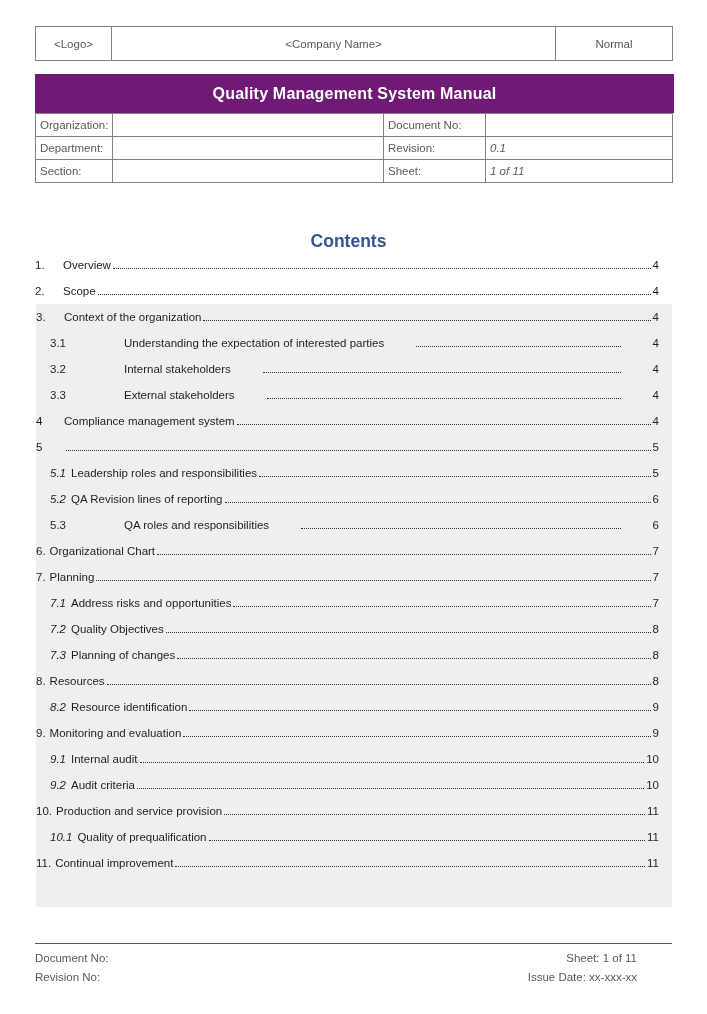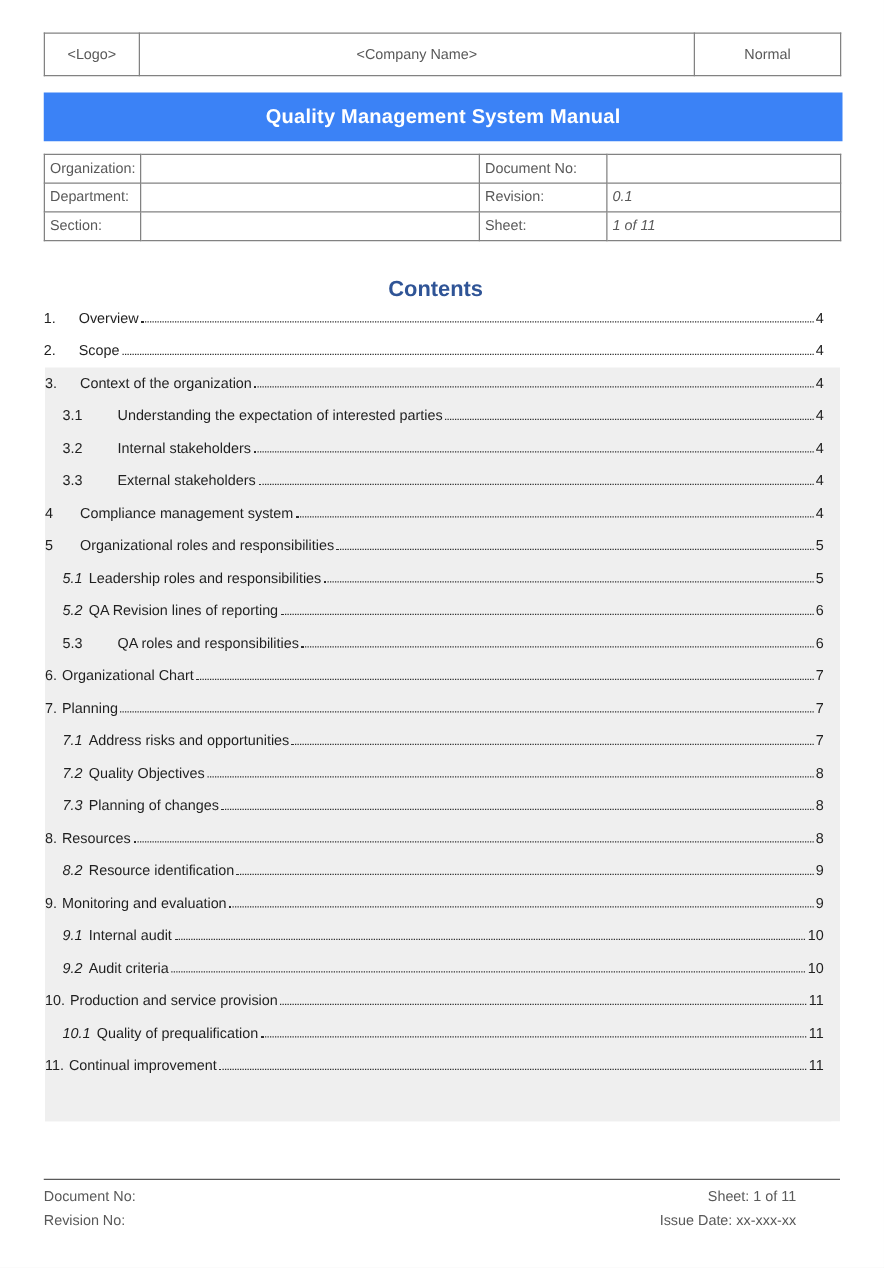--- a/index.html
+++ b/index.html
@@ -22,60 +22,60 @@
     font-size: 11.5px; color: #595959;
   }
   .hdr-logo { width: 76px; }
   .hdr-company { width: 444px; }
   .hdr-type { width: 117px; margin-top: 48px; }
 
   
   .banner {
     margin-top: 13px;
     width: 639px; height: 39px;
-    background: #3b82f6;
+    background: #701a75;
     display: flex; align-items: center; justify-content: center;
   }
   .banner span {
     color: #ffffff; font-weight: bold; font-size: 16px; letter-spacing: 0.2px;
   }
 
   
-  .info-table { margin-top: 10px; width: 637px; border-collapse: collapse; table-layout: fixed; }
+  .info-table { width: 637px; border-collapse: collapse; table-layout: fixed; }
   .info-table td {
     border: 1px solid #828282;
     height: 23px;
     font-size: 11.5px; color: #595959;
     padding: 0 0 0 4px; vertical-align: middle;
   }
   .col-l1 { width: 77px; }
   .col-v1 { width: 271px; }
   .col-l2 { width: 102px; }
   .col-v2 { width: 187px; }
   .info-table td.val { color: #595959; font-style: italic; }
 
   
   .contents-heading {
-    margin-top: 28px;
+    margin-top: 48px;
     height: 21px; line-height: 21px;
     text-align: center;
     font-size: 17.5px; font-weight: bold;
     color: #2F5496;
   }
 
   
   .toc { margin-top: 0; width: 637px; font-size: 11.5px; color: #1f1f1f; }
   .toc-row {
     display: flex; align-items: baseline;
     height: 26px; line-height: 26px;
     padding-right: 13px;
   }
   .toc-num { flex: 0 0 auto; white-space: pre; }
   .l1-tab .toc-num { width: 28px; }
-  .l2-tab { padding-left: 14px; } .l2-tab .toc-num { width: 44px; }
+  .l2-tab { padding-left: 14px; gap: 30px; } .l2-tab .toc-num { width: 44px; }
   .l1-run .toc-num { margin-right: 4px; }
   .l2-run { padding-left: 14px; } .l2-run .toc-num { margin-right: 5px; font-style: italic; }
   .toc-title { flex: 0 0 auto; white-space: pre; }
   .toc-leader {
     flex: 1 1 auto;
     margin: 0 2px;
     border-bottom: 1.6px dotted #2e2e2e;
   }
   .toc-page { flex: 0 0 auto; }
   .toc-shaded { background: #efefef; margin-left: 1px; }
@@ -177,21 +177,20 @@
           <span class="toc-page">4</span>
       </div>
       <div class="toc-row l1-tab">
         <span class="toc-num">4</span>
           <span class="toc-title">Compliance management system</span>
           <span class="toc-leader"></span>
           <span class="toc-page">4</span>
       </div>
       <div class="toc-row l1-tab">
         <span class="toc-num">5</span>
-          <span class="toc-title">Organizational roles and responsibilities</span>
           <span class="toc-leader"></span>
           <span class="toc-page">5</span>
       </div>
       <div class="toc-row l2-run">
         <span class="toc-num">5.1</span>
           <span class="toc-title">Leadership roles and responsibilities</span>
           <span class="toc-leader"></span>
           <span class="toc-page">5</span>
       </div>
       <div class="toc-row l2-run">

